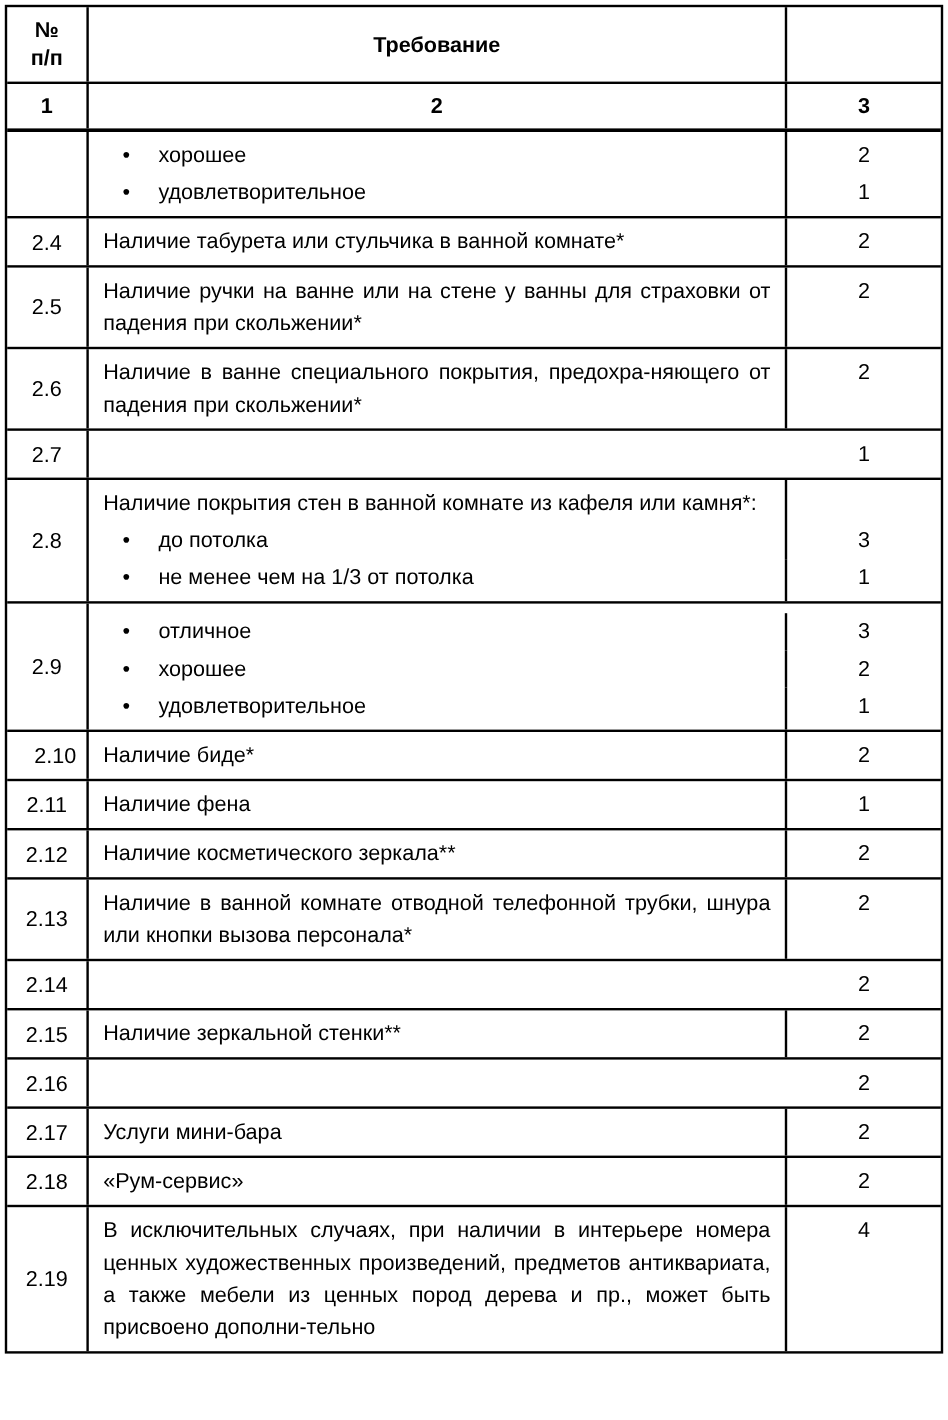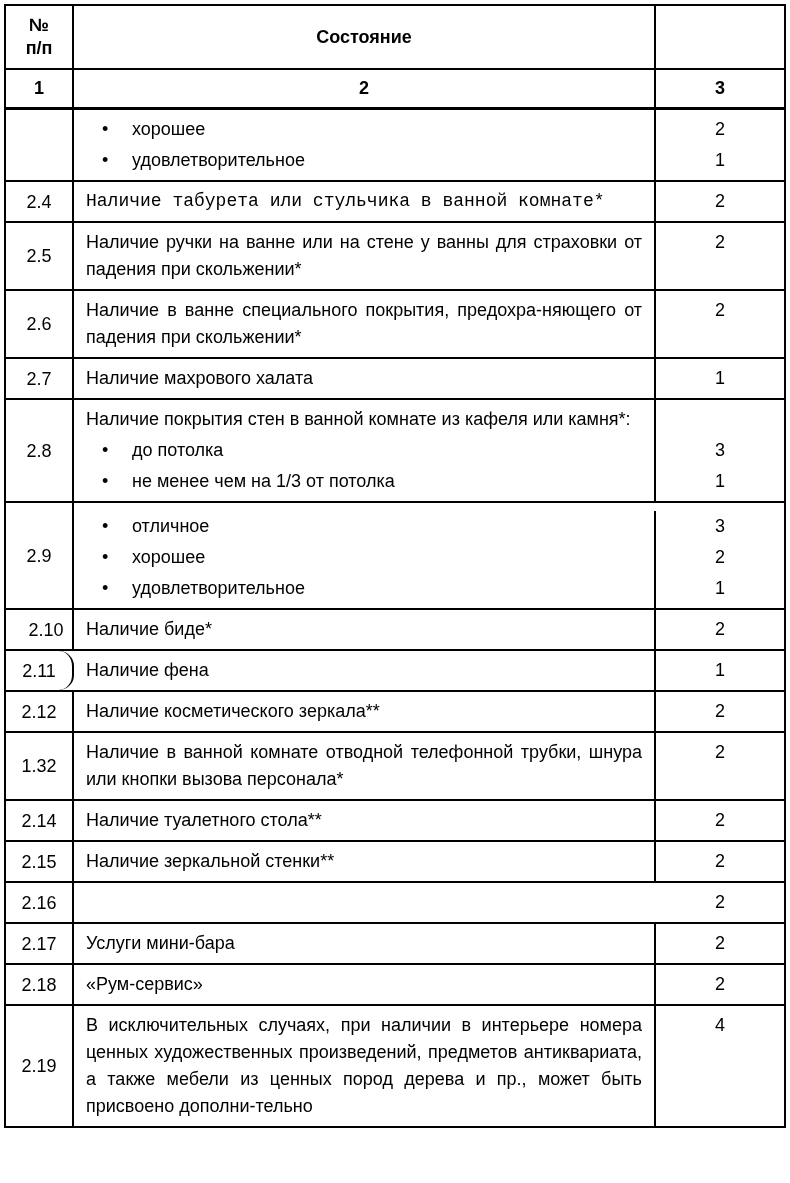--- a/index.html
+++ b/index.html
@@ -58,21 +58,21 @@
 </style>
 </head>
 <body>
 
 <div class="page">
   <div class="table">
 
     <div class="trow header-row">
       <div class="cell-num hcell">№
 п/п</div>
-      <div class="cell-line hcell">Состояние</div>
+      <div class="cell-line hcell">Требование</div>
     </div>
 
     <div class="trow index-row">
       <div class="cell-num hcell">1</div>
       <div class="cell-line hcell">2</div>
       <div class="cell-score hcell">3</div>
     </div>
 
     <div id="table-body">
         <div class="trow">
@@ -83,36 +83,35 @@
           </div>
           <div class="cell-score first" style="grid-row: 1;">2</div>
           <div class="cell-line last bullet-line" style="grid-row: 2;">
             <div class="bullet">•</div>
             <div class="bullet-text">удовлетворительное</div>
           </div>
           <div class="cell-score last" style="grid-row: 2;">1</div>
         </div>
         <div class="trow">
           <div class="cell-num" style="grid-row: 1 / span 1;">2.4</div>
-          <div class="cell-line first last text-line" style="grid-row: 1; font-family: Liberation Mono, monospace;">Наличие табурета или стульчика в ванной комнате*</div>
+          <div class="cell-line first last text-line" style="grid-row: 1;">Наличие табурета или стульчика в ванной комнате*</div>
           <div class="cell-score first last" style="grid-row: 1;">2</div>
         </div>
         <div class="trow">
           <div class="cell-num" style="grid-row: 1 / span 1;">2.5</div>
           <div class="cell-line first last text-line" style="grid-row: 1;">Наличие ручки на ванне или на стене у ванны для страховки от падения при скольжении*</div>
           <div class="cell-score first last" style="grid-row: 1;">2</div>
         </div>
         <div class="trow">
           <div class="cell-num" style="grid-row: 1 / span 1;">2.6</div>
           <div class="cell-line first last text-line" style="grid-row: 1;">Наличие в ванне специального покрытия, предохра-няющего от падения при скольжении*</div>
           <div class="cell-score first last" style="grid-row: 1;">2</div>
         </div>
         <div class="trow">
           <div class="cell-num" style="grid-row: 1 / span 1;">2.7</div>
-          <div class="cell-line first last text-line" style="grid-row: 1;">Наличие махрового халата</div>
           <div class="cell-score first last" style="grid-row: 1;">1</div>
         </div>
         <div class="trow">
           <div class="cell-num" style="grid-row: 1 / span 3;">2.8</div>
           <div class="cell-line first text-line" style="grid-row: 1;">Наличие покрытия стен в ванной комнате из кафеля или камня*:</div>
           <div class="cell-score first" style="grid-row: 1;"></div>
           <div class="cell-line bullet-line" style="grid-row: 2;">
             <div class="bullet">•</div>
             <div class="bullet-text">до потолка</div>
           </div>
@@ -141,37 +140,36 @@
             <div class="bullet-text">удовлетворительное</div>
           </div>
           <div class="cell-score last" style="grid-row: 4;">1</div>
         </div>
         <div class="trow">
           <div class="cell-num" style="grid-row: 1 / span 1; padding-left: 16px;">2.10</div>
           <div class="cell-line first last text-line" style="grid-row: 1;">Наличие биде*</div>
           <div class="cell-score first last" style="grid-row: 1;">2</div>
         </div>
         <div class="trow">
-          <div class="cell-num" style="grid-row: 1 / span 1; border-radius: 15px;">2.11</div>
+          <div class="cell-num" style="grid-row: 1 / span 1;">2.11</div>
           <div class="cell-line first last text-line" style="grid-row: 1;">Наличие фена</div>
           <div class="cell-score first last" style="grid-row: 1;">1</div>
         </div>
         <div class="trow">
           <div class="cell-num" style="grid-row: 1 / span 1;">2.12</div>
           <div class="cell-line first last text-line" style="grid-row: 1;">Наличие косметического зеркала**</div>
           <div class="cell-score first last" style="grid-row: 1;">2</div>
         </div>
         <div class="trow">
-          <div class="cell-num" style="grid-row: 1 / span 1;">1.32</div>
+          <div class="cell-num" style="grid-row: 1 / span 1;">2.13</div>
           <div class="cell-line first last text-line" style="grid-row: 1;">Наличие в ванной комнате отводной телефонной трубки, шнура или кнопки вызова персонала*</div>
           <div class="cell-score first last" style="grid-row: 1;">2</div>
         </div>
         <div class="trow">
           <div class="cell-num" style="grid-row: 1 / span 1;">2.14</div>
-          <div class="cell-line first last text-line" style="grid-row: 1;">Наличие туалетного стола**</div>
           <div class="cell-score first last" style="grid-row: 1;">2</div>
         </div>
         <div class="trow">
           <div class="cell-num" style="grid-row: 1 / span 1;">2.15</div>
           <div class="cell-line first last text-line" style="grid-row: 1;">Наличие зеркальной стенки**</div>
           <div class="cell-score first last" style="grid-row: 1;">2</div>
         </div>
         <div class="trow">
           <div class="cell-num" style="grid-row: 1 / span 1;">2.16</div>
           <div class="cell-score first last" style="grid-row: 1;">2</div>

